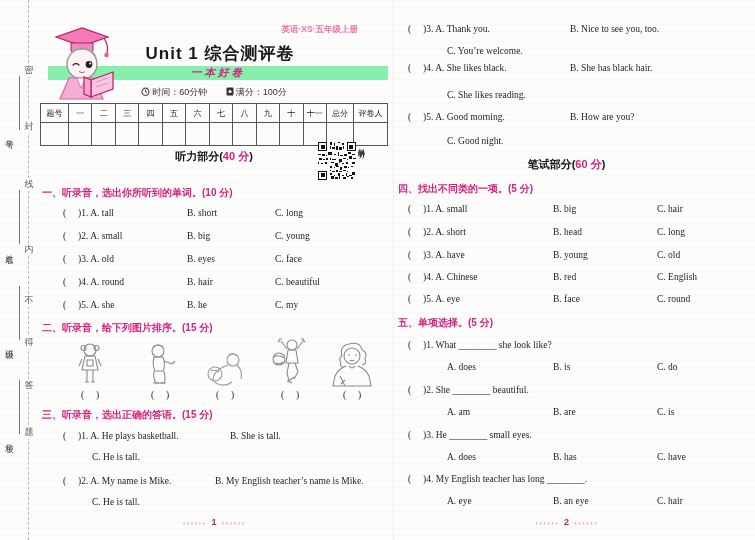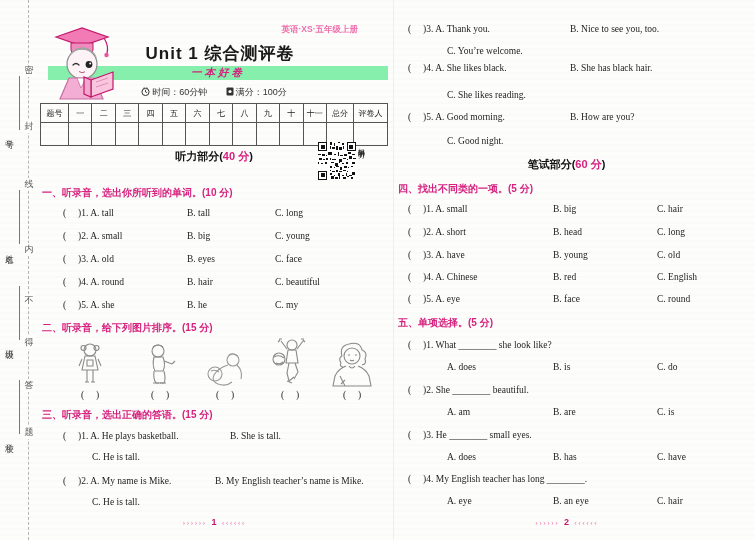--- a/index.html
+++ b/index.html
@@ -266,21 +266,21 @@
       <rect x="22" y="26" width="2" height="1"></rect>
       <rect x="25" y="27" width="2" height="1"></rect>
   </g>
 </svg>
 <div class="qr-caption" style="left:358px;top:143px">扫码听听力</div>
 
 <div class="sechead" style="left:42px;top:186px">一、听录音，选出你所听到的单词。(10 分)</div>
 
 <div class="row" style="left:63px;top:208px">
   <span class="cA" style="width:124px"><span>(&nbsp;&nbsp;&nbsp;&nbsp;&nbsp;)1.</span> <span>A. tall</span></span>
-  <span class="cB" style="width:88px">B. tall</span>
+  <span class="cB" style="width:88px">B. short</span>
   <span class="cC">C. long</span>
 </div>
 <div class="row" style="left:63px;top:231px">
   <span class="cA" style="width:124px"><span>(&nbsp;&nbsp;&nbsp;&nbsp;&nbsp;)2.</span> <span>A. small</span></span>
   <span class="cB" style="width:88px">B. big</span>
   <span class="cC">C. young</span>
 </div>
 <div class="row" style="left:63px;top:254px">
   <span class="cA" style="width:124px"><span>(&nbsp;&nbsp;&nbsp;&nbsp;&nbsp;)3.</span> <span>A. old</span></span>
   <span class="cB" style="width:88px">B. eyes</span>

